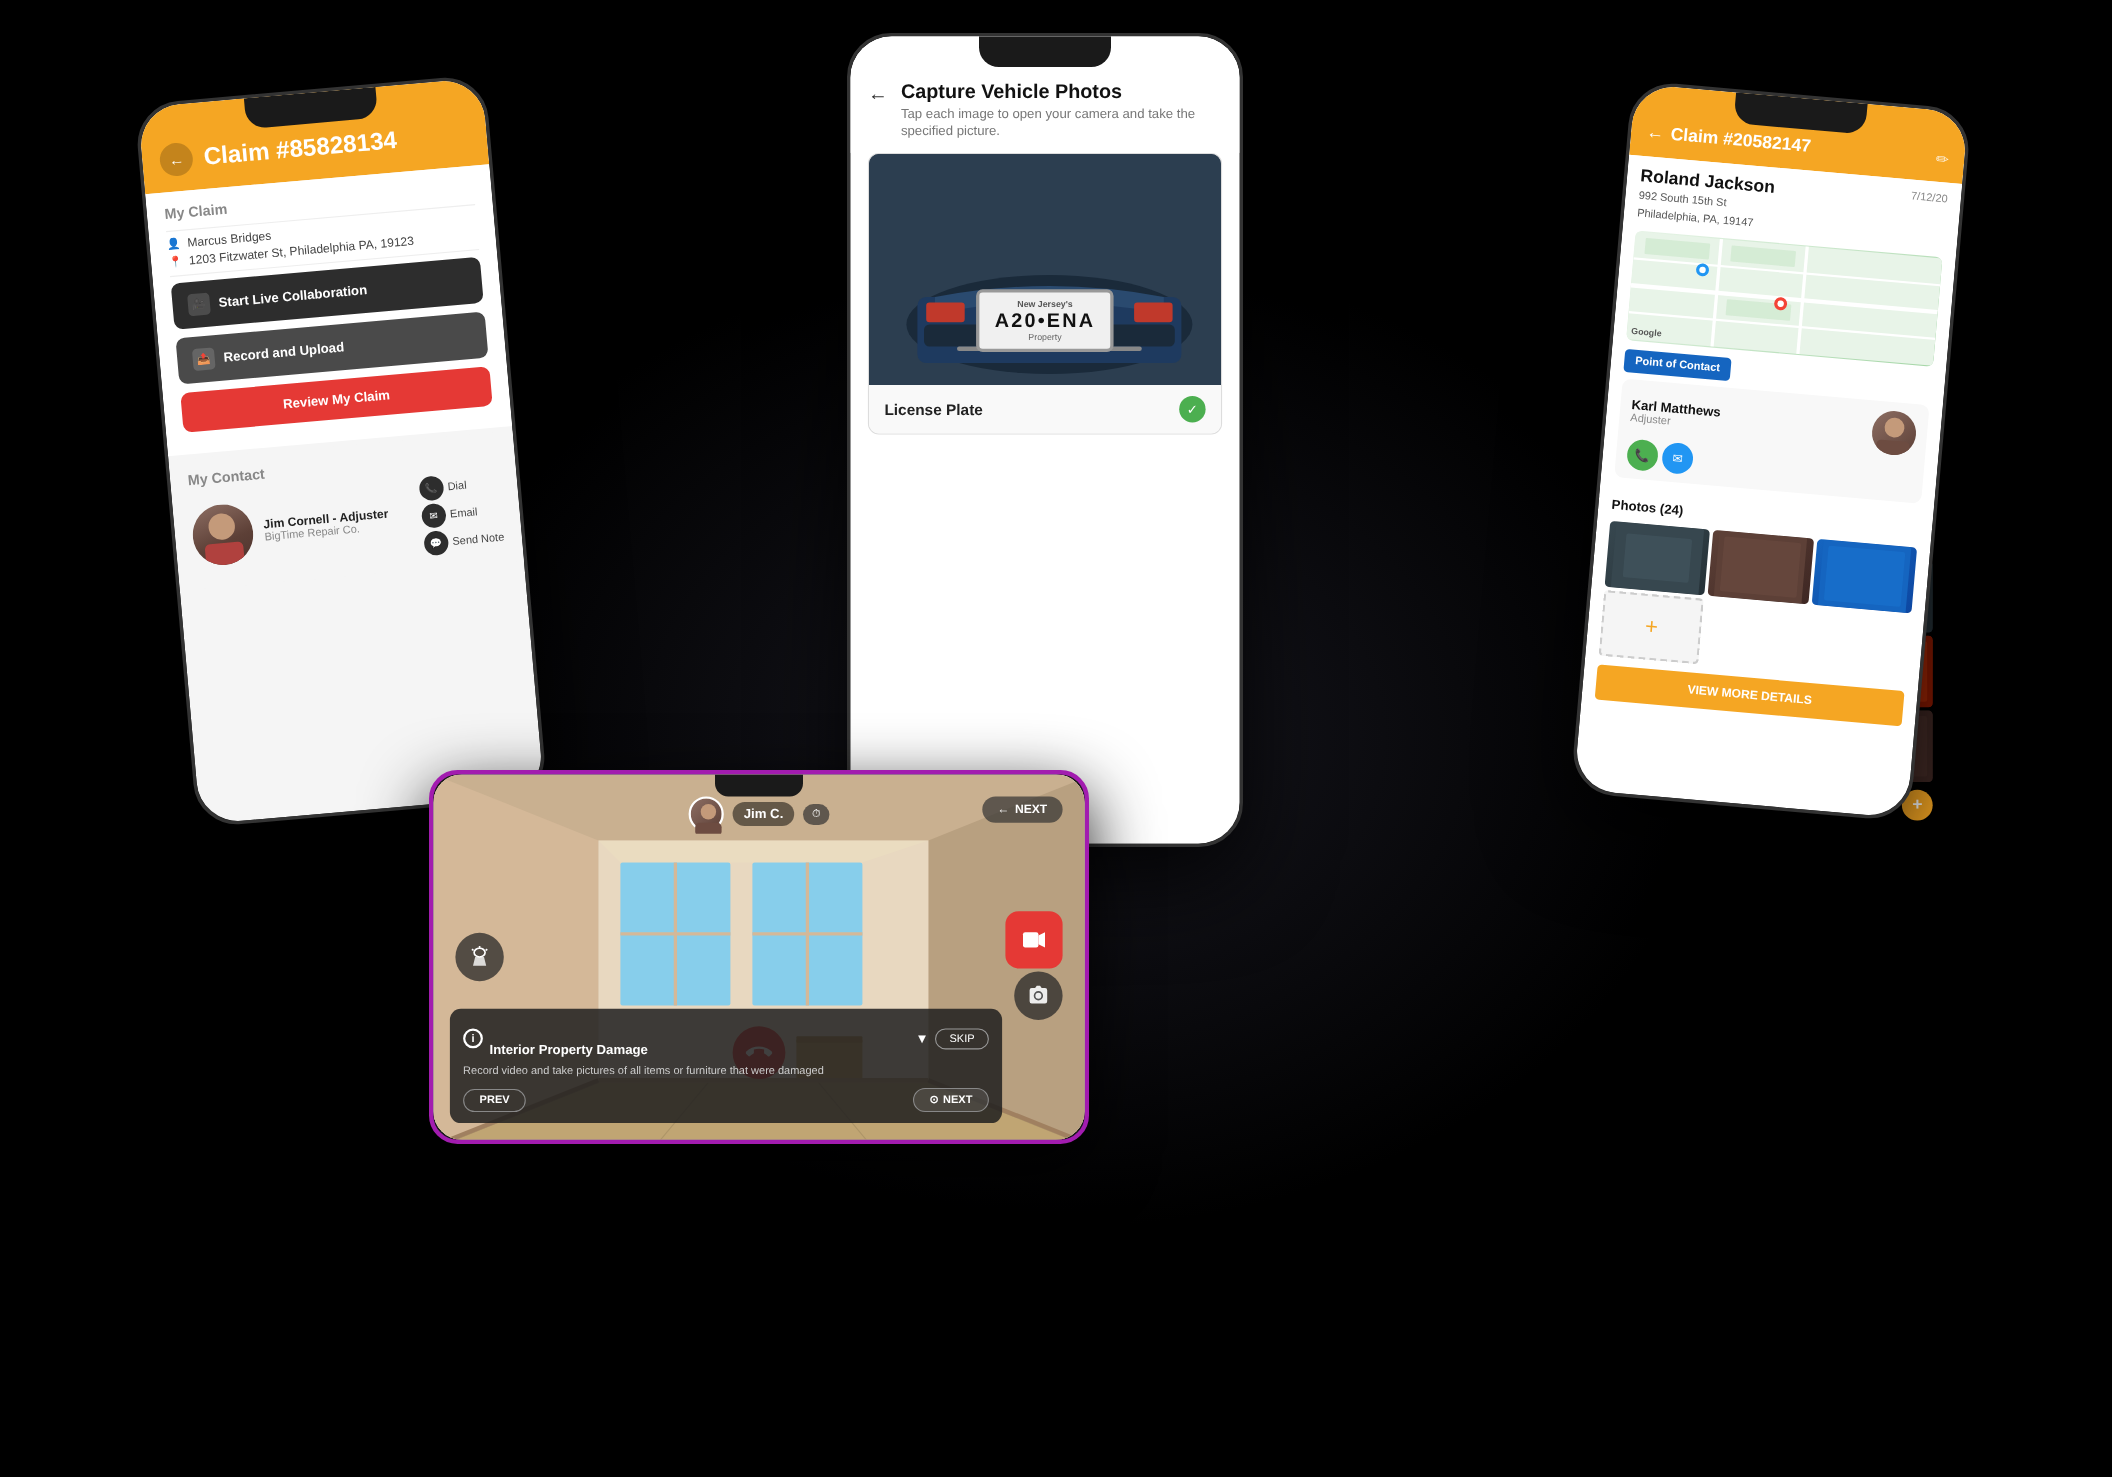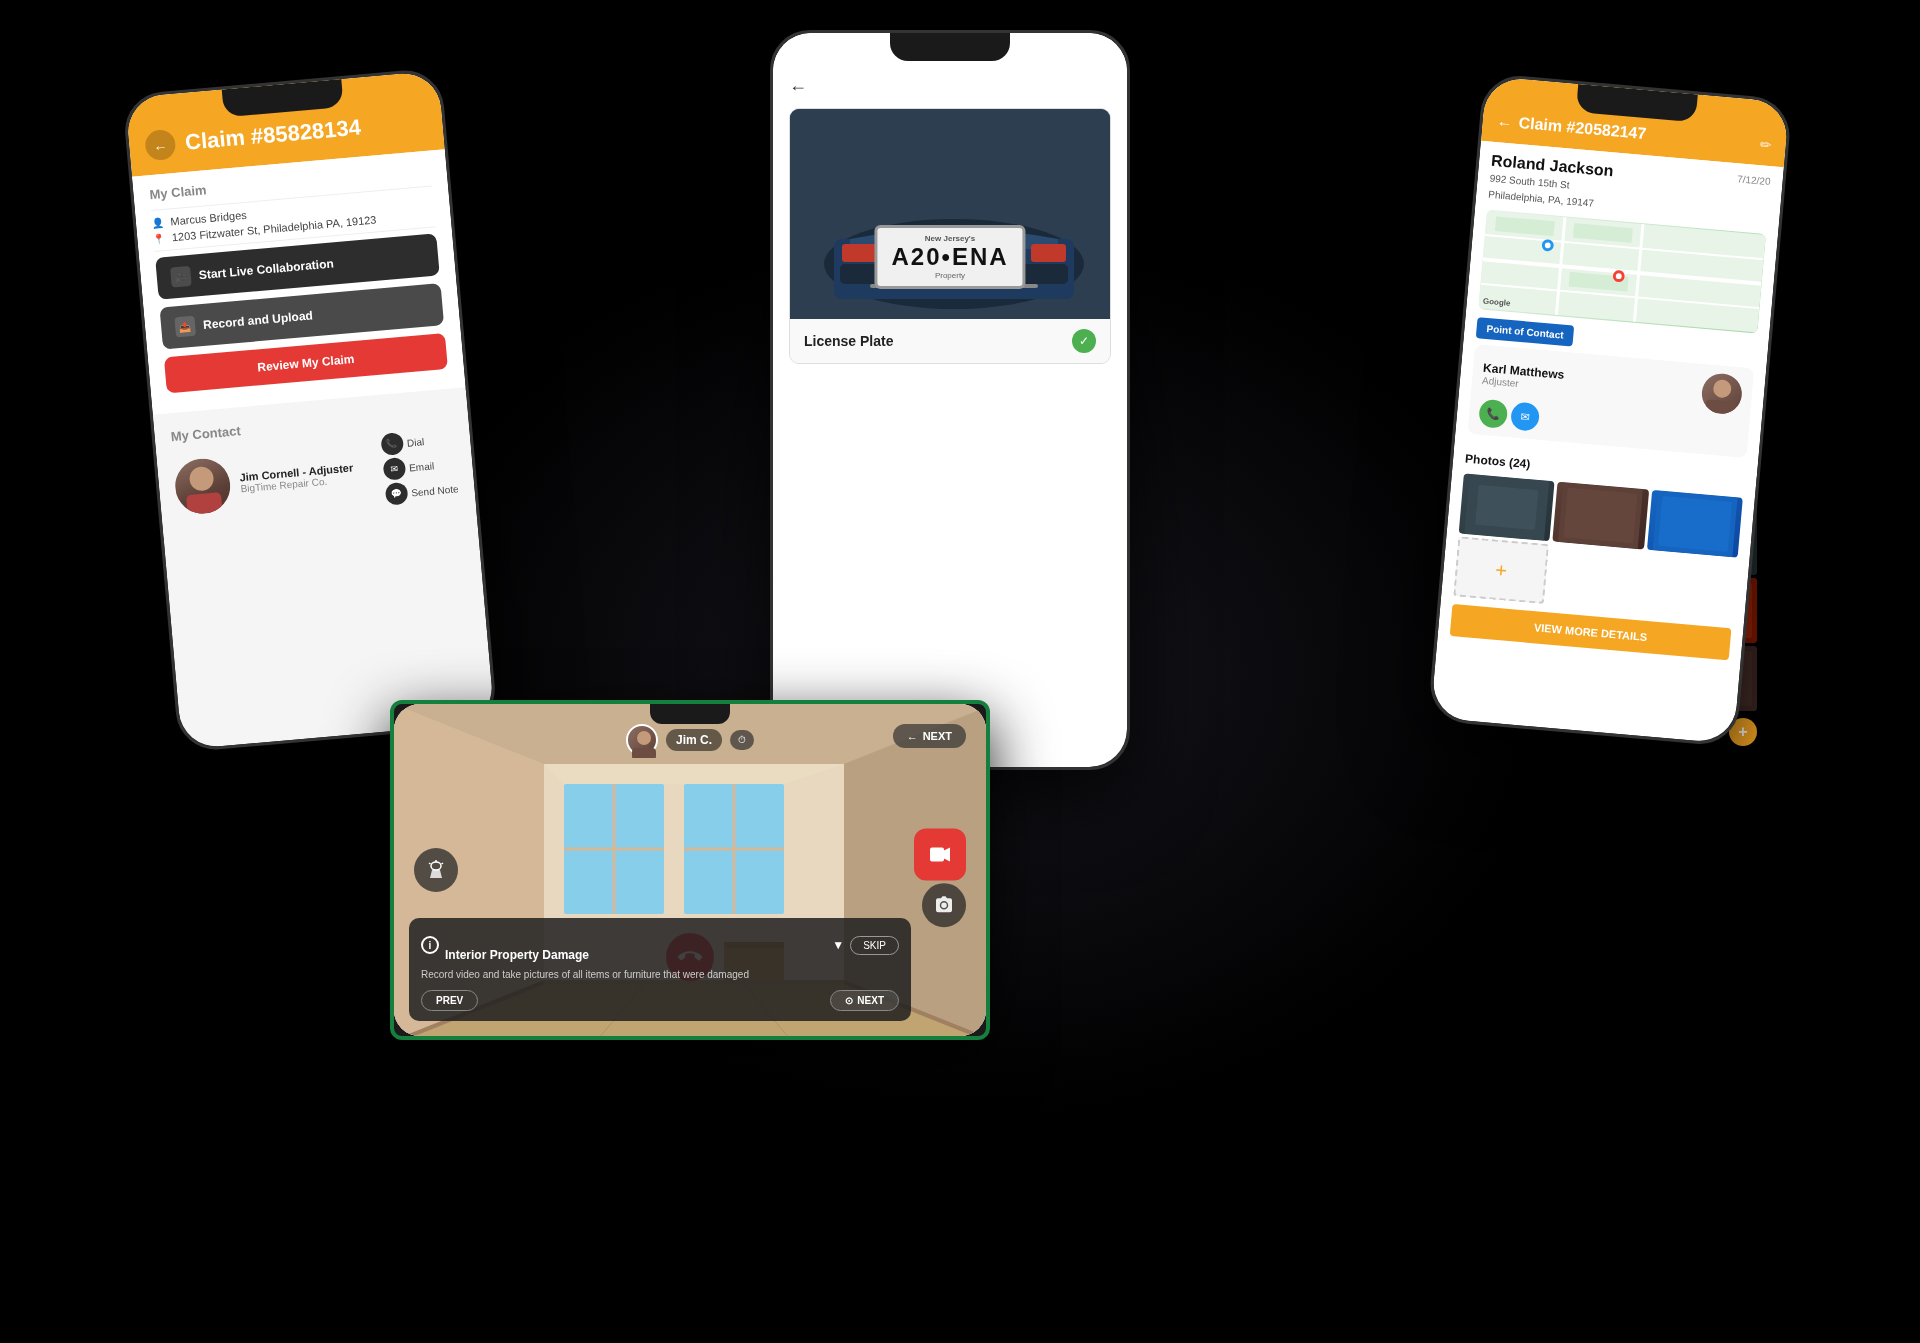--- a/index.html
+++ b/index.html
@@ -315,21 +315,21 @@
       transform: translateX(-50%);
     }
 
     .plate-state {
       font-size: 8px;
       color: #555;
       font-weight: 600;
     }
 
     .plate-number {
-      font-size: 24px;
+      font-size: 18px;
       font-weight: 900;
       color: #111;
       letter-spacing: 2px;
     }
 
     .plate-state-bottom {
       font-size: 8px;
       color: #666;
     }
 
@@ -554,22 +554,22 @@
       border-radius: 4px;
     }
 
     
     .phone-bottom {
       width: 600px;
       height: 340px;
       left: 390px;
       top: 700px;
       z-index: 10;
-      border-radius: 12px;
-      border: 4px solid #15803d;
+      border-radius: 26px;
+      border: 4px solid #a21caf;
       box-shadow: 0 20px 60px rgba(0,0,0,0.9);
     }
 
     .phone-bottom .phone-screen {
       border-radius: 26px;
     }
 
     .phone-bottom-notch {
       position: absolute;
       top: 0;
@@ -924,20 +924,24 @@
   </div>
 
   <div class="phone phone-center">
     <div class="phone-notch"></div>
     <div class="phone-screen">
 
       <div class="center-header">
         <div class="center-back">
           <span>←</span>
         </div>
+        <div class="center-header-text">
+          <div class="center-title">Capture Vehicle Photos</div>
+          <div class="center-subtitle">Tap each image to open your camera and take the specified picture.</div>
+        </div>
       </div>
 
       <div class="vehicle-photo-card">
 
         <div class="vehicle-photo">
 
           <svg width="328" height="210" viewBox="0 0 328 210" style="position:absolute;top:0;left:0;">
 
             <rect width="328" height="210" fill="#2c3e50"></rect>
 

